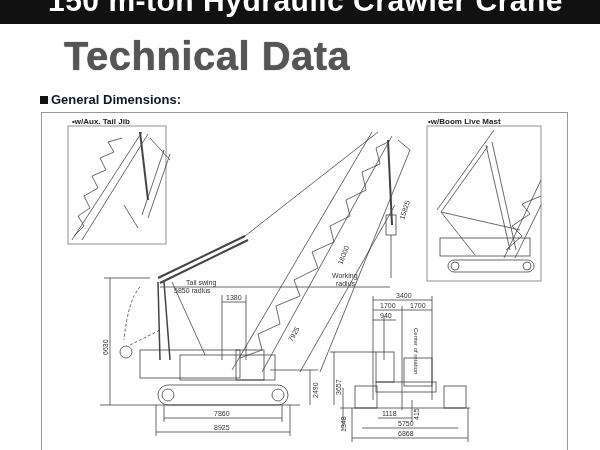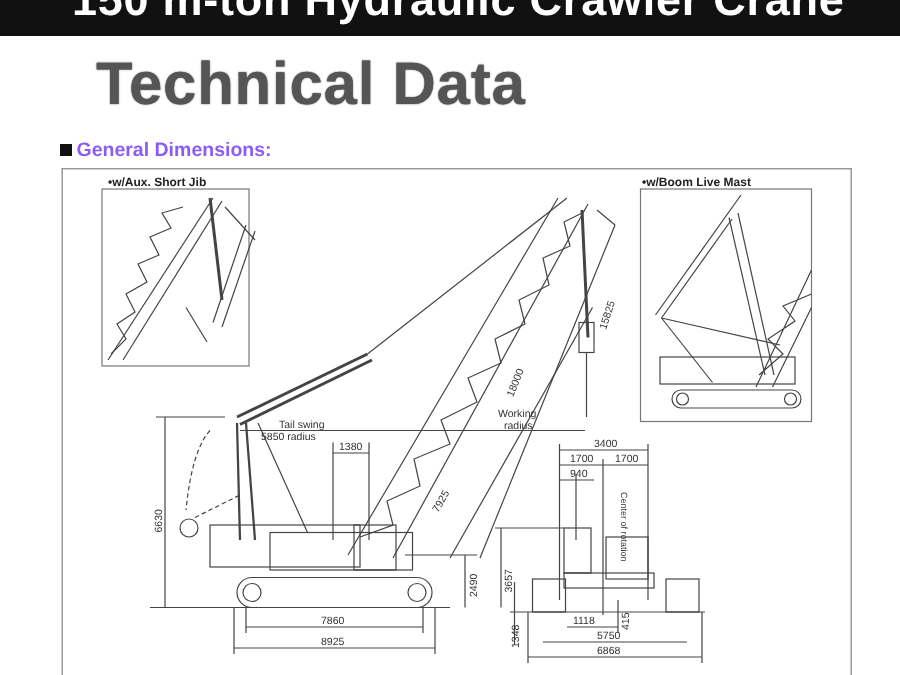--- a/index.html
+++ b/index.html
@@ -1,40 +1,40 @@
 <!DOCTYPE html>
 <html><head>
 <meta charset="utf-8">
 <style>
   html, body { margin:0; padding:0; }
   body { width:600px; height:450px; overflow:hidden; background:#ffffff; position:relative; font-family:"Liberation Sans", sans-serif; color:#222; }
   .banner { position:absolute; left:0; top:0; width:600px; height:24px; background:#111; overflow:hidden; }
   .banner-text { position:absolute; left:48px; top:-16px; font-size:30px; font-weight:bold; color:#fff; white-space:nowrap; letter-spacing:0.5px; }
   .title { position:absolute; left:40px; top:34px; font-size:40px; font-weight:bold; color:#555; letter-spacing:0.5px; text-shadow:0 0 1px #333;margin-left:24px; }
-  .section { position:absolute; left:40px; top:92px; font-size:13px; font-weight:bold; color:#8b5cf6; }
+  .section { position:absolute; left:40px; top:92px; font-size:13px; font-weight:bold; color:#0f172a; }
   .section .sq { display:inline-block; width:8px; height:8px; background:#111; margin-right:3px; }
   .frame { position:absolute; left:41px; top:112px; width:525px; height:350px; border:1px solid #999; border-bottom:none; }
   .inset-label { position:absolute; font-size:8px; font-weight:bold; color:#222; white-space:nowrap; }
   svg { position:absolute; left:0; top:0; }
   .dim { font-family:"Liberation Sans", sans-serif; font-size:7px; fill:#333; }
 </style>
 </head>
 <body>
 
 <div class="banner">
   <div class="banner-text">150 m-ton Hydraulic Crawler Crane</div>
 </div>
 
 <div class="title">Technical Data</div>
 
 <div class="section"><span class="sq"></span><span>General Dimensions:</span></div>
 
 <div class="frame"></div>
 
-<div class="inset-label" style="left:72px;top:117px;">•w/Aux. Short Jib</div>
+<div class="inset-label" style="left:72px;top:117px;">•w/Aux. Tail Jib</div>
 <div class="inset-label" style="left:428px;top:117px;">•w/Boom Live Mast</div>
 
 <svg width="600" height="450" viewBox="0 0 600 450">
   <g stroke="#444" fill="none" stroke-width="0.8">
 
     <g>
       <rect x="68" y="126" width="98" height="118" stroke="#777"></rect>
       <line x1="72" y1="240" x2="142" y2="132"></line>
       <line x1="82" y1="240" x2="148" y2="134"></line>
       <path d="M74 236 L84 226 L78 216 L90 208 L84 196 L98 188 L92 176 L106 170 L100 158 L114 152 L108 142 L122 138"></path>

